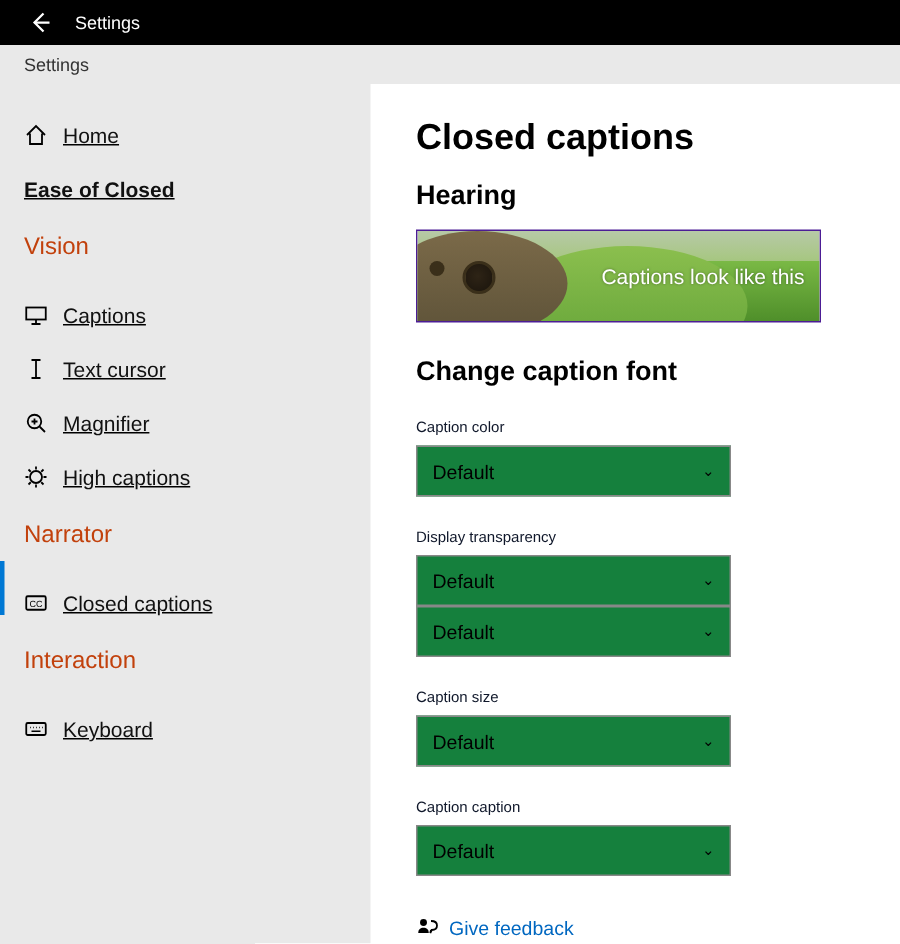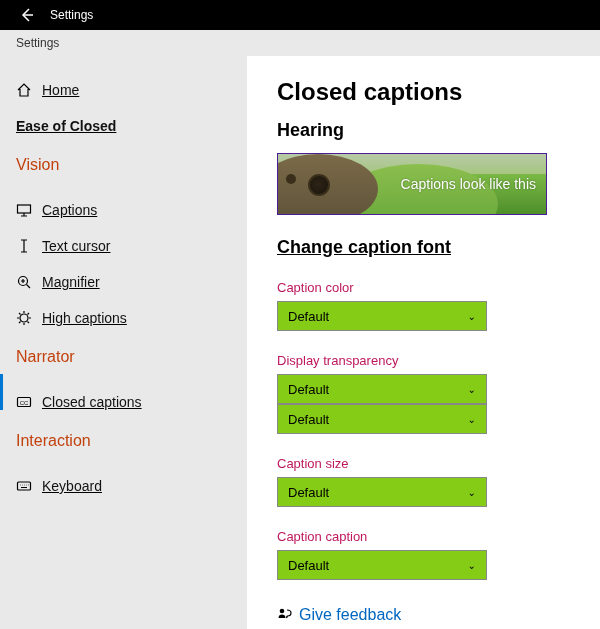--- a/index.html
+++ b/index.html
@@ -35,25 +35,25 @@
       background: linear-gradient(to bottom, #7ab945 0%, #4f8f2a 100%); }
     .hill { position: absolute; left: -20px; bottom: -10px; width: 120px; height: 70px; border-radius: 50%;
       background: linear-gradient(to bottom, #7b6a49 0%, #5d5238 100%); }
     .hill2 { position: absolute; left: 60px; bottom: -30px; width: 160px; height: 80px; border-radius: 50%;
       background: linear-gradient(to bottom, #8bbf4e 0%, #5fa035 100%); }
     .door { position: absolute; left: 30px; bottom: 18px; width: 22px; height: 22px; border-radius: 50%;
       background: radial-gradient(circle at 45% 45%, #2e2416 0%, #1a140c 100%); border: 2px solid #3a2f1a; }
     .window { position: absolute; left: 8px; bottom: 30px; width: 10px; height: 10px; border-radius: 50%; background: #3a2f1a; }
     .preview-text { position: absolute; right: 10px; top: 50%; transform: translateY(-50%); color: #fff; font-size: 14px; text-shadow: 0 0 2px rgba(0,0,0,0.4); }
 
-    .field-label { font-size: 13px; margin: 22px 0 6px; color: #be185d; }
-    .select { width: 210px; height: 30px; border: 1px solid #888; display: flex; align-items: center; justify-content: space-between; padding: 0 10px; background: #84cc16; cursor: default; }
+    .field-label { font-size: 10px; margin: 22px 0 6px; color: #0f172a; }
+    .select { width: 210px; height: 30px; border: 1px solid #888; display: flex; align-items: center; justify-content: space-between; padding: 16px 10px; background: #15803d; cursor: default; }
     .select .chev { font-size: 10px; }
 
-    .feedback { display: flex; align-items: flex-start; margin-top: 26px; color: #0067c0; font-size: 16px; }
+    .feedback { display: flex; align-items: flex-end; margin-top: 26px; color: #0067c0; font-size: 13px; }
     .feedback .icon-slot { width: 22px; color: #000; }
 
     svg { display: block; }
   </style>
 </head>
 <body>
 
 <div class="titlebar">
   <div class="back">
     <svg width="16" height="16" viewBox="0 0 16 16">
@@ -160,21 +160,21 @@
     <div class="preview-box">
       <div class="preview-sky"></div>
       <div class="grass"></div>
       <div class="hill2"></div>
       <div class="hill"></div>
       <div class="door"></div>
       <div class="window"></div>
       <div class="preview-text">Captions look like this</div>
     </div>
 
-    <div class="subtitle" style="margin-top:22px;text-decoration:underline;">Change caption font</div>
+    <div class="subtitle" style="margin-top:22px;">Change caption font</div>
 
     <div class="field-label">Caption color</div>
     <div class="select">
       <span>Default</span>
       <span class="chev">⌄</span>
     </div>
 
     <div class="field-label">Display transparency</div>
     <div class="select">
       <span>Default</span>

